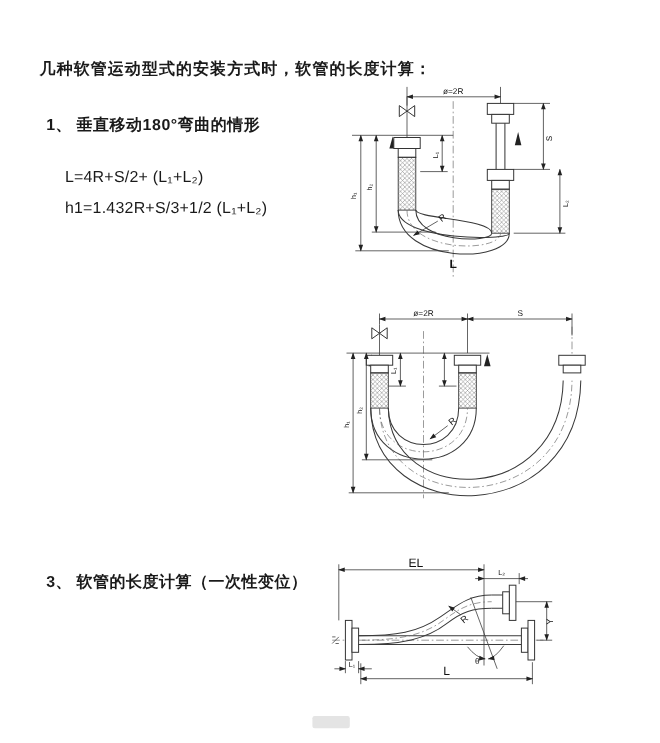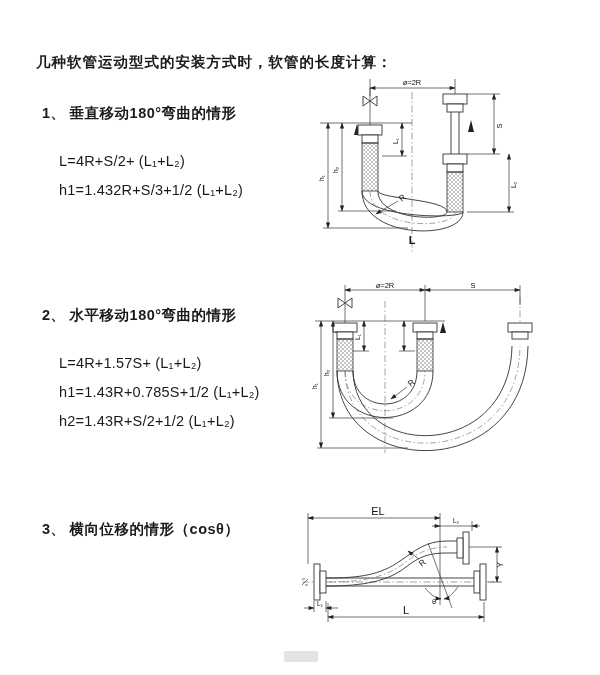--- a/index.html
+++ b/index.html
@@ -43,34 +43,24 @@
   <div class="sec" id="sec1">
     <div class="sec-head">
       <span class="sec-num">1、</span><span>垂直移动180°弯曲的情形</span>
     </div>
     <div class="formulas">
       <div class="formula">L=4R+S/2+ (L₁+L₂)</div>
       <div class="formula">h1=1.432R+S/3+1/2 (L₁+L₂)</div>
     </div>
   </div>
 
-  <div class="sec" id="sec2">
-    <div class="sec-head">
-      <span class="sec-num">2、</span><span>水平移动180°弯曲的情形</span>
-    </div>
-    <div class="formulas">
-      <div class="formula">L=4R+1.57S+ (L₁+L₂)</div>
-      <div class="formula">h1=1.43R+0.785S+1/2 (L₁+L₂)</div>
-      <div class="formula">h2=1.43R+S/2+1/2 (L₁+L₂)</div>
-    </div>
-  </div>
 
   <div class="sec" id="sec3">
     <div class="sec-head">
-      <span class="sec-num">3、</span><span>横向位移的情形（cosθ）</span>
+      <span class="sec-num">3、</span><span>软管的长度计算（一次性变位）</span>
     </div>
   </div>
 
   <svg class="dia" id="dia1" width="275" height="187" viewBox="0 0 275 187">
     <defs>
       <marker id="ar" viewBox="0 0 10 10" refX="9" refY="5" markerWidth="7" markerHeight="6" orient="auto-start-reverse" markerUnits="userSpaceOnUse">
         <path d="M0 1.5 L10 5 L0 8.5 Z" fill="#222"></path>
       </marker>
       <pattern id="braidp" width="4" height="4" patternUnits="userSpaceOnUse">
         <path d="M0 4 L4 0 M0 0 L4 4" stroke="#888" stroke-width="0.5"></path>

